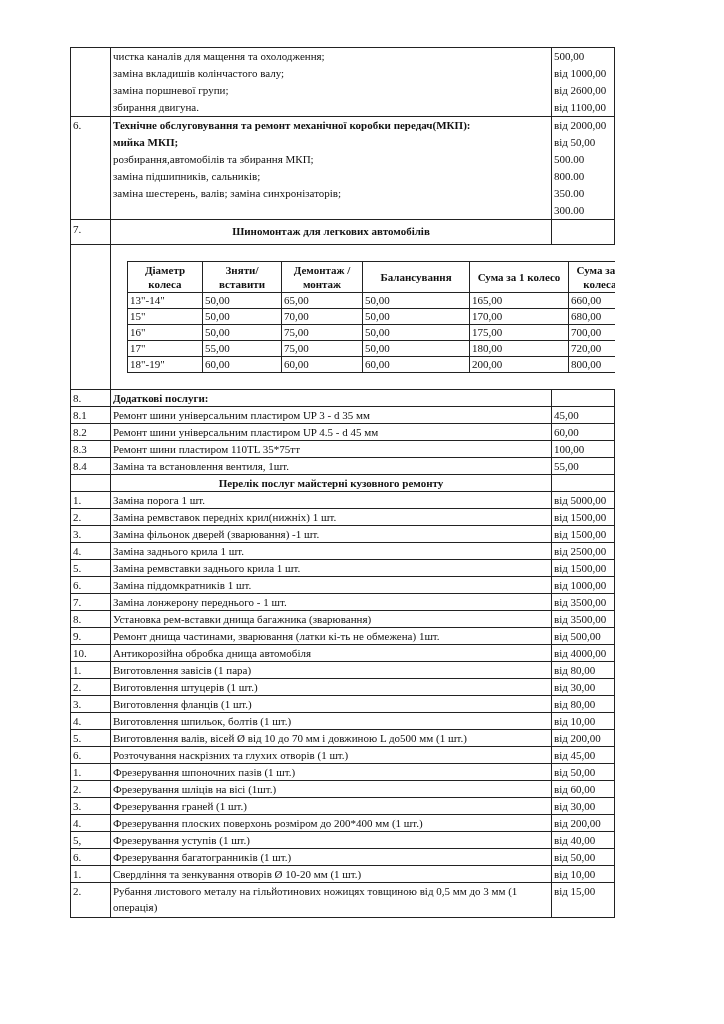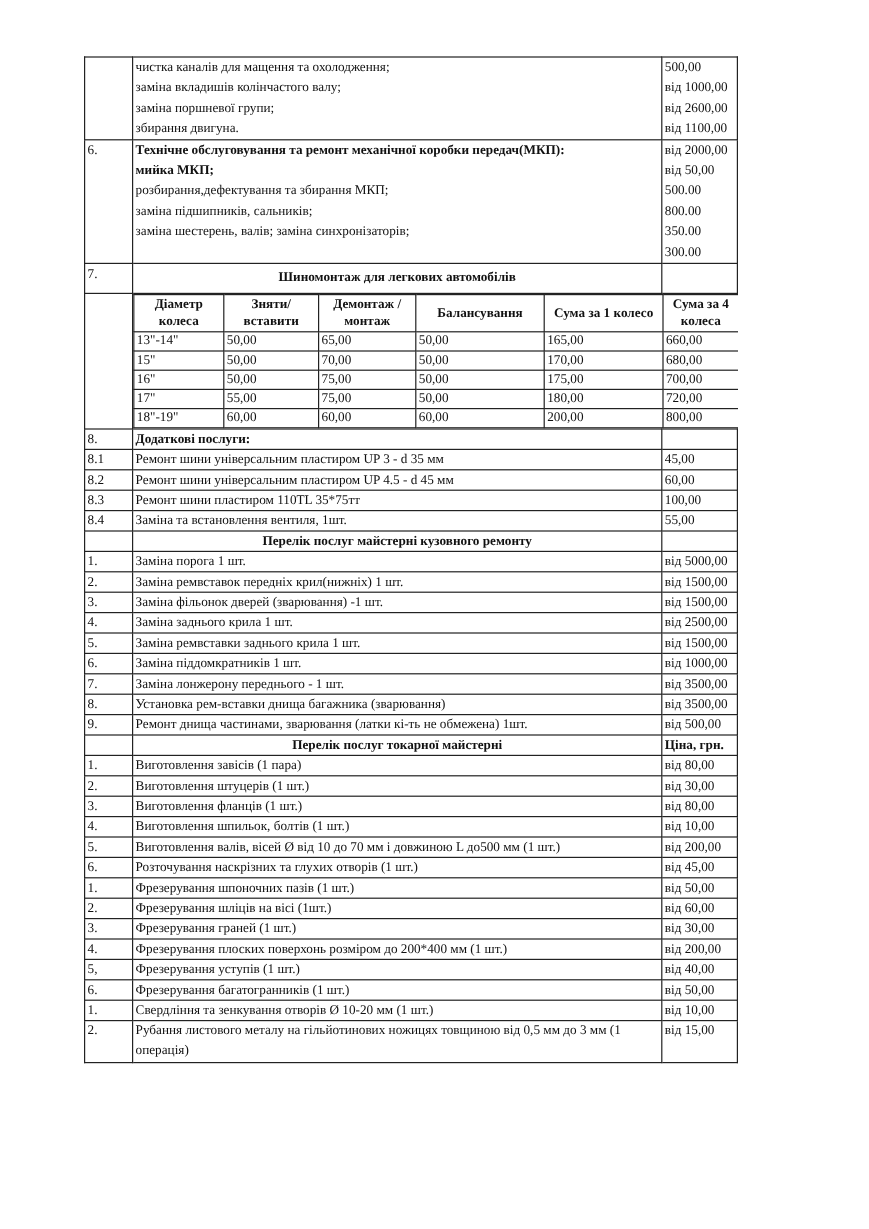--- a/index.html
+++ b/index.html
@@ -9,21 +9,21 @@
   table { border-collapse:collapse; width:544px; table-layout:fixed; }
   td { border:1px solid #222; padding:0 2px; font-size:11px; line-height:16px;
        vertical-align:top; white-space:nowrap; overflow:hidden; }
   .b { font-weight:bold; }
   .c { text-align:center; }
   .multi div { height:17px; line-height:17px;font-family:Liberation Serif, serif; }
   .inner { border-collapse:collapse; width:100%; table-layout:fixed; }
   .inner td { border:1px solid #222; font-size:11px; line-height:15px; padding:0 2px; }
   .inner th { border:1px solid #222; font-size:11px; line-height:14px; font-weight:bold;
               text-align:center; padding:1px 2px; white-space:normal; }
-  .tiresect td.holder { padding:0; border:none; }
+  .tiresect td.holder { padding:16px; border:none; }
   .wrap { white-space:normal; }
   .row18 td { height:18px; line-height:18px; }
 </style>
 </head>
 <body>
 
 <div class="page">
 <table>
   <colgroup>
         <col style="width:40px">
@@ -46,21 +46,21 @@
       <div>від 2600,00</div>
       <div>від 1100,00</div>
     </td>
   </tr>
 
   <tr>
     <td>6.</td>
     <td class="multi">
       <div class="b">Технічне обслуговування та ремонт механічної коробки передач(МКП):</div>
       <div class="b">мийка МКП;</div>
-      <div>розбирання,дефектування та збирання МКП;</div>
+      <div>розбирання,автомобілів та збирання МКП;</div>
       <div>заміна підшипників, сальників;</div>
       <div>заміна шестерень, валів; заміна синхронізаторів;</div>
       <div></div>
     </td>
     <td class="multi">
       <div>від 2000,00</div>
       <div>від 50,00</div>
       <div>500.00</div>
       <div>800.00</div>
       <div>350.00</div>
@@ -208,26 +208,26 @@
   <tr>
           <td>8.</td>
           <td>Установка рем-вставки днища багажника (зварювання)</td>
           <td>від 3500,00</td>
         </tr>
   <tr>
           <td>9.</td>
           <td>Ремонт днища частинами, зварювання (латки кі-ть не обмежена) 1шт.</td>
           <td>від 500,00</td>
         </tr>
-
-  <tr>
-    <td></td>
-    <td class="b c">Перелік послуг токарної майстерні</td>
-    <td class="b">Ціна, грн.</td>
-  </tr>
+  <tr>
+          <td>10.</td>
+          <td>Антикорозійна обробка днища автомобіля</td>
+          <td>від 4000,00</td>
+        </tr>
+
   <tr>
           <td>1.</td>
           <td>Виготовлення завісів (1 пара)</td>
           <td>від 80,00</td>
         </tr>
   <tr>
           <td>2.</td>
           <td>Виготовлення штуцерів (1 шт.)</td>
           <td>від 30,00</td>
         </tr>

